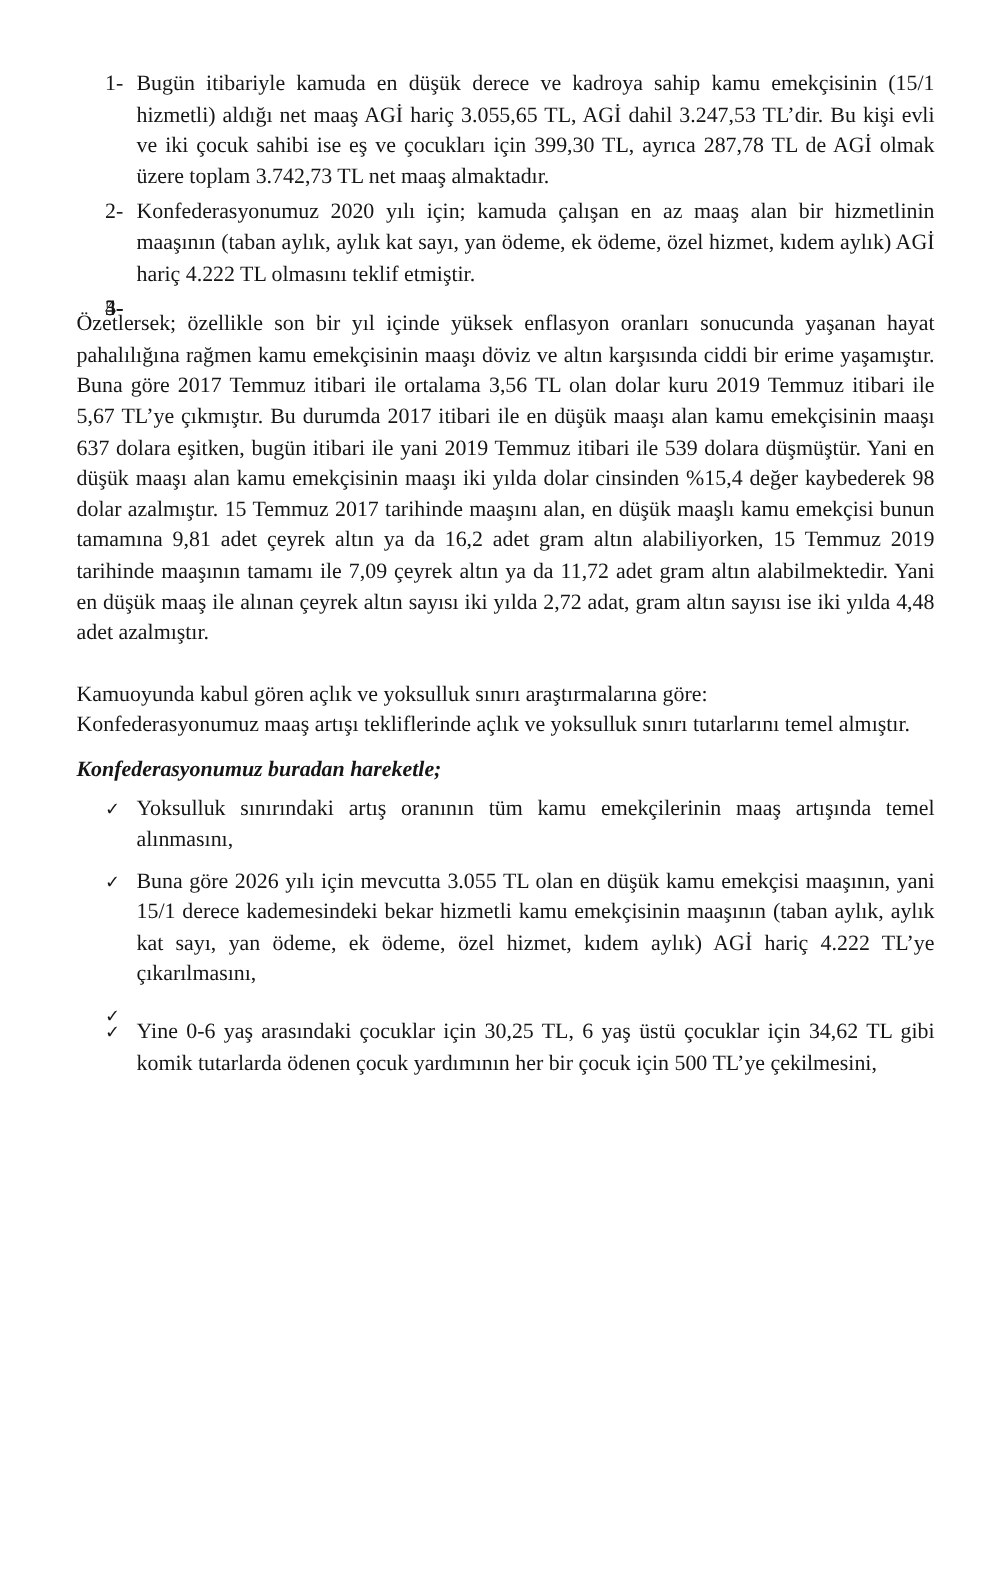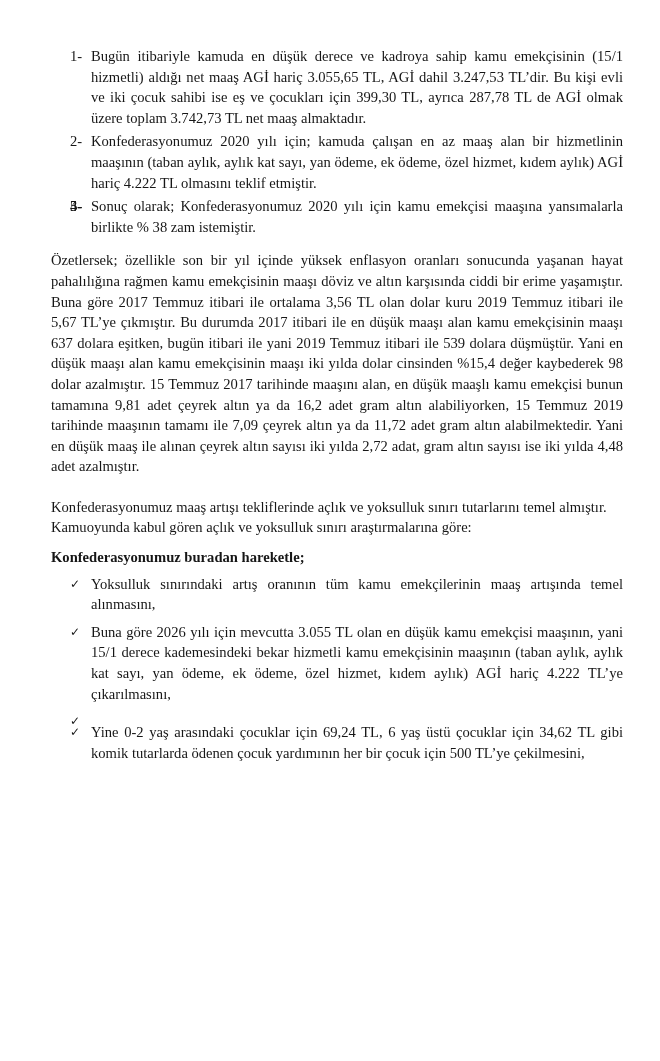--- a/index.html
+++ b/index.html
@@ -14,49 +14,49 @@
   .title { font-weight: bold; font-size: 15px; margin: 0 0 0 0; line-height: 18px; }
   ol.notes { list-style: none; margin: 1px 0 0 0; padding: 0; }
   ol.notes li { position: relative; padding-left: 40px; text-align: justify; margin-bottom: 3px; }
   ol.notes li .num { position: absolute; left: 19px; top: 0; }
   p { margin: 0; text-align: justify; }
   .para1 { margin-top: 27px; }
   .para2 { margin-top: 13px; }
   .para3 { margin-top: 20px; }
   .para3 .l2 { display:block; }
   .para4 { margin-top: 5px; }
-  .subhead { font-weight: bold; margin-top: 9px; }
+  .subhead { font-weight: bold; font-style: italic; margin-top: 9px; }
   ul.checks { list-style: none; margin: 6px 0 0 0; padding: 0; }
   ul.checks li { position: relative; padding-left: 40px; text-align: justify; margin-bottom: 7px; }
   ul.checks li.gap { margin-bottom: 18px; }
   ul.checks li .check { position: absolute; left: 19px; top: 0; font-family: "DejaVu Sans", sans-serif; font-size: 12px; }
 </style>
 </head>
 <body>
 
 <div class="page">
 
   <ol class="notes">
     <li><span class="num">1-</span><span>Bugün itibariyle kamuda en düşük derece ve kadroya sahip kamu emekçisinin (15/1 hizmetli) aldığı net maaş AGİ hariç 3.055,65 TL, AGİ dahil 3.247,53 TL’dir. Bu kişi evli ve iki çocuk sahibi ise eş ve çocukları için 399,30 TL, ayrıca 287,78 TL de AGİ olmak üzere toplam 3.742,73 TL net maaş almaktadır.</span></li>
     <li><span class="num">2-</span><span>Konfederasyonumuz 2020 yılı için; kamuda çalışan en az maaş alan bir hizmetlinin maaşının (taban aylık, aylık kat sayı, yan ödeme, ek ödeme, özel hizmet, kıdem aylık) AGİ hariç 4.222 TL olmasını teklif etmiştir.</span></li>
     <li><span class="num">3-</span></li>
     <li><span class="num">4-</span></li>
-    <li><span class="num">5-</span><span>Sonuç olarak; Konfederasyonumuz 2020 yılı için kamu emekçisi maaşına yansımalarla birlikte % 38 zam istemiştir.</span></li>
+    <li><span class="num">5-</span></li>
   </ol>
 
 
   <p class="para2">Özetlersek;  özellikle son bir yıl içinde yüksek enflasyon oranları sonucunda yaşanan hayat pahalılığına rağmen kamu emekçisinin maaşı döviz ve altın karşısında ciddi bir erime yaşamıştır. Buna göre 2017 Temmuz itibari ile ortalama 3,56 TL olan dolar kuru 2019 Temmuz itibari ile 5,67 TL’ye çıkmıştır. Bu durumda 2017 itibari ile en düşük maaşı alan kamu emekçisinin maaşı 637 dolara eşitken, bugün itibari ile yani 2019 Temmuz itibari ile 539 dolara düşmüştür. Yani en düşük maaşı alan kamu emekçisinin maaşı iki yılda dolar cinsinden %15,4 değer kaybederek 98 dolar azalmıştır. 15 Temmuz 2017 tarihinde maaşını alan, en düşük maaşlı kamu emekçisi bunun tamamına 9,81 adet çeyrek altın ya da 16,2 adet gram altın alabiliyorken,  15 Temmuz 2019 tarihinde maaşının tamamı ile 7,09 çeyrek altın ya da 11,72 adet gram altın alabilmektedir. Yani en düşük maaş ile alınan çeyrek altın sayısı iki yılda 2,72 adat, gram altın sayısı ise iki yılda 4,48 adet azalmıştır.</p>
 
   <p class="para3">
+    <span class="l2">Kamuoyunda kabul gören açlık ve yoksulluk sınırı araştırmalarına göre:</span>
     <span class="l2">Konfederasyonumuz maaş artışı tekliflerinde açlık ve yoksulluk sınırı tutarlarını temel almıştır.</span>
-    <span class="l2">Kamuoyunda kabul gören açlık ve yoksulluk sınırı araştırmalarına göre:</span>
   </p>
 
 
   <div class="subhead">Konfederasyonumuz buradan hareketle;</div>
 
   <ul class="checks">
     <li><span class="check">✓</span><span>Yoksulluk sınırındaki artış oranının tüm kamu emekçilerinin maaş artışında temel alınmasını,</span></li>
     <li><span class="check">✓</span><span>Buna göre 2026 yılı için mevcutta 3.055 TL olan en düşük kamu emekçisi maaşının, yani 15/1 derece kademesindeki bekar hizmetli kamu emekçisinin maaşının (taban aylık, aylık kat sayı, yan ödeme, ek ödeme, özel hizmet, kıdem aylık) AGİ hariç 4.222 TL’ye çıkarılmasını,</span></li>
     <li class="gap"><span class="check">✓</span></li>
-    <li><span class="check">✓</span><span>Yine 0-2 yaş arasındaki çocuklar için 69,24 TL,  6 yaş üstü çocuklar için 34,62 TL gibi komik tutarlarda ödenen çocuk yardımının her bir çocuk için 500 TL’ye çekilmesini,</span></li>
+    <li><span class="check">✓</span><span>Yine 0-6 yaş arasındaki çocuklar için 30,25 TL,  6 yaş üstü çocuklar için 34,62 TL gibi komik tutarlarda ödenen çocuk yardımının her bir çocuk için 500 TL’ye çekilmesini,</span></li>
   </ul>
 </div>
 
 </body></html>

